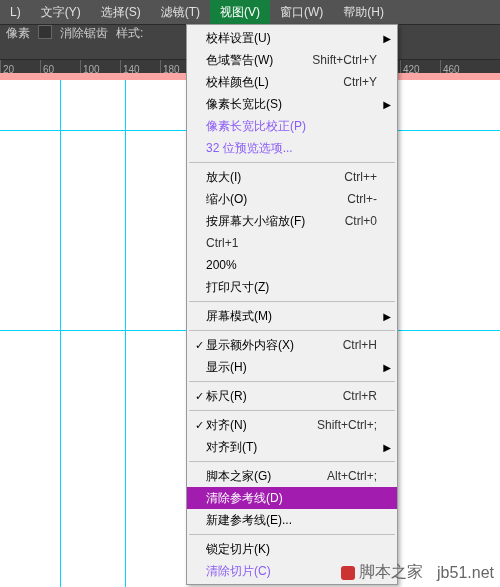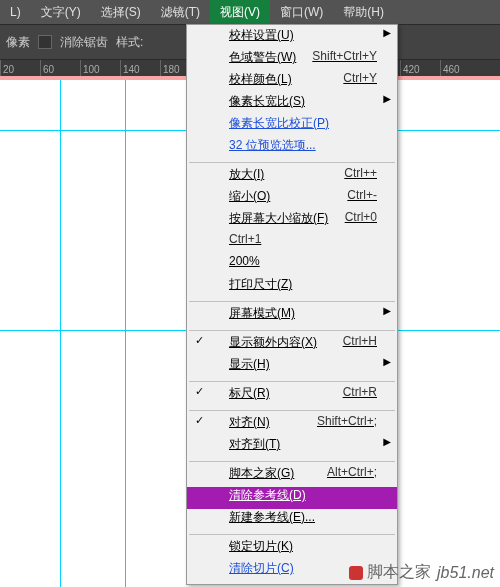--- a/index.html
+++ b/index.html
@@ -23,21 +23,20 @@
     padding: 4px 10px;
     cursor: default;
     color: #e0e0e0;
   }
   .menubar-item.active {
     background: #15803d;
     color: #fff;
   }
   .toolbar {
     display: flex;
-    align-items: center;
     height: 36px;
     background: #434343;
     border-top: 1px solid #2a2a2a;
     border-bottom: 1px solid #2a2a2a;
     padding: 0 6px;
     gap: 8px;
   }
   .toolbar .label { color: #ccc; }
   .toolbar .input {
     background: #333;
@@ -49,21 +48,21 @@
   }
   .toolbar .checkbox {
     width: 14px; height: 14px;
     background: #333; border: 1px solid #666;
   }
   .toolbar .disabled { color: #777; }
   .ruler {
     display: flex;
     height: 20px;
     background: #3a3a3a;
-    border-bottom: 4px solid #fca5a5;
+    border-bottom: 7px solid #fca5a5;
     font-size: 10px;
     color: #aaa;
     overflow: hidden;
   }
   .ruler-tick {
     width: 40px;
     text-align: left;
     padding-left: 2px;
     border-left: 1px solid #666;
     line-height: 20px;
@@ -83,28 +82,28 @@
     left: 186px;
     width: 212px;
     background: #f0f0f0;
     border: 1px solid #999;
     box-shadow: 2px 2px 4px rgba(0,0,0,0.3);
     color: #000;
     padding: 2px 0;
   }
   .menu-item {
     display: flex;
+    align-items: center;
     height: 22px;
-    padding: 0 20px 0 42px;
+    padding: 0 20px 0 19px;
     cursor: default;
     position: relative;
-    text-decoration: underline;
   }
   .menu-item.highlighted { background: #a21caf; color: #fff; }
-  .menu-item.disabled { color: #1d4ed8; }
+  .menu-item.disabled { color: #8b5cf6; }
   .menu-item .check {
     position: absolute;
     left: 8px;
     font-size: 11px;
   }
   .menu-item .lbl { flex: 1; white-space: nowrap; }
   .menu-item .shortcut { color: #333; font-size: 12px; }
   .menu-item .arrow {
     position: absolute;
     right: 6px;
@@ -269,14 +268,14 @@
       <span class="lbl">锁定切片(K)</span>
     </div>
     <div class="menu-item disabled">
       <span class="lbl">清除切片(C)</span>
     </div>
   </div>
 
 <div class="watermark">
   <span class="logo"></span>
   <span>脚本之家</span>
-  <span style="margin-left:2px;font-style:italic;">jb51.net</span>
+  <span style="margin-left:10px;">jb51.net</span>
 </div>
 
 </body></html>

